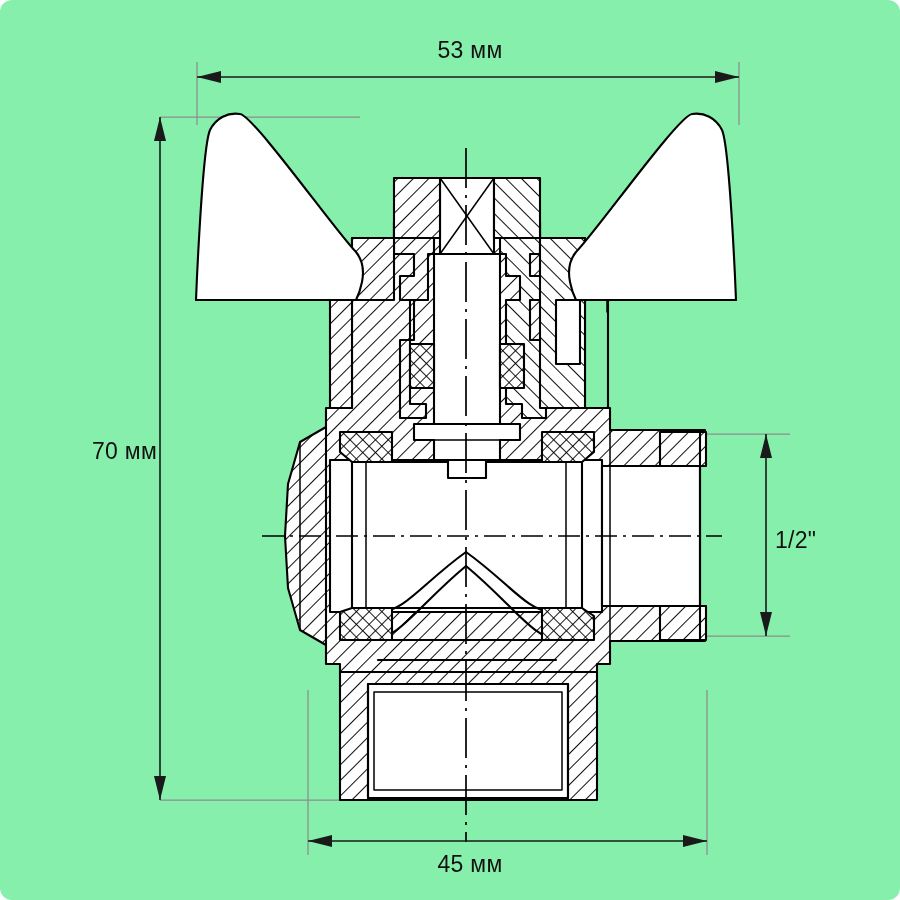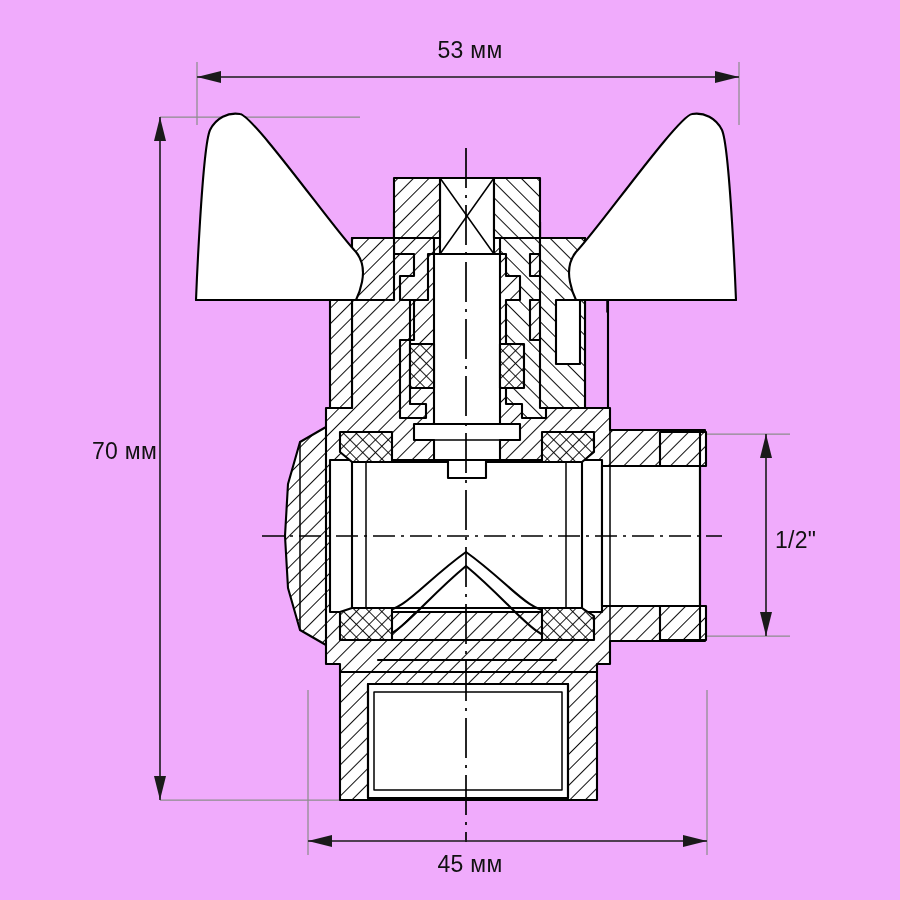--- a/index.html
+++ b/index.html
@@ -11,21 +11,22 @@
   body {
     width: 900px;
     height: 900px;
     overflow: hidden;
     font-family: "Liberation Sans", sans-serif;
   }
   #drawing-root {
     position: relative;
     width: 900px;
     height: 900px;
-    background: #f0abfc;
+    background: #86efac;
+    border-radius: 12px;
   }
   svg#valve-svg {
     display: block;
     width: 900px;
     height: 900px;
   }
   .dim-text {
     font-family: "Liberation Sans", sans-serif;
     font-size: 23px;
     fill: #111111;

